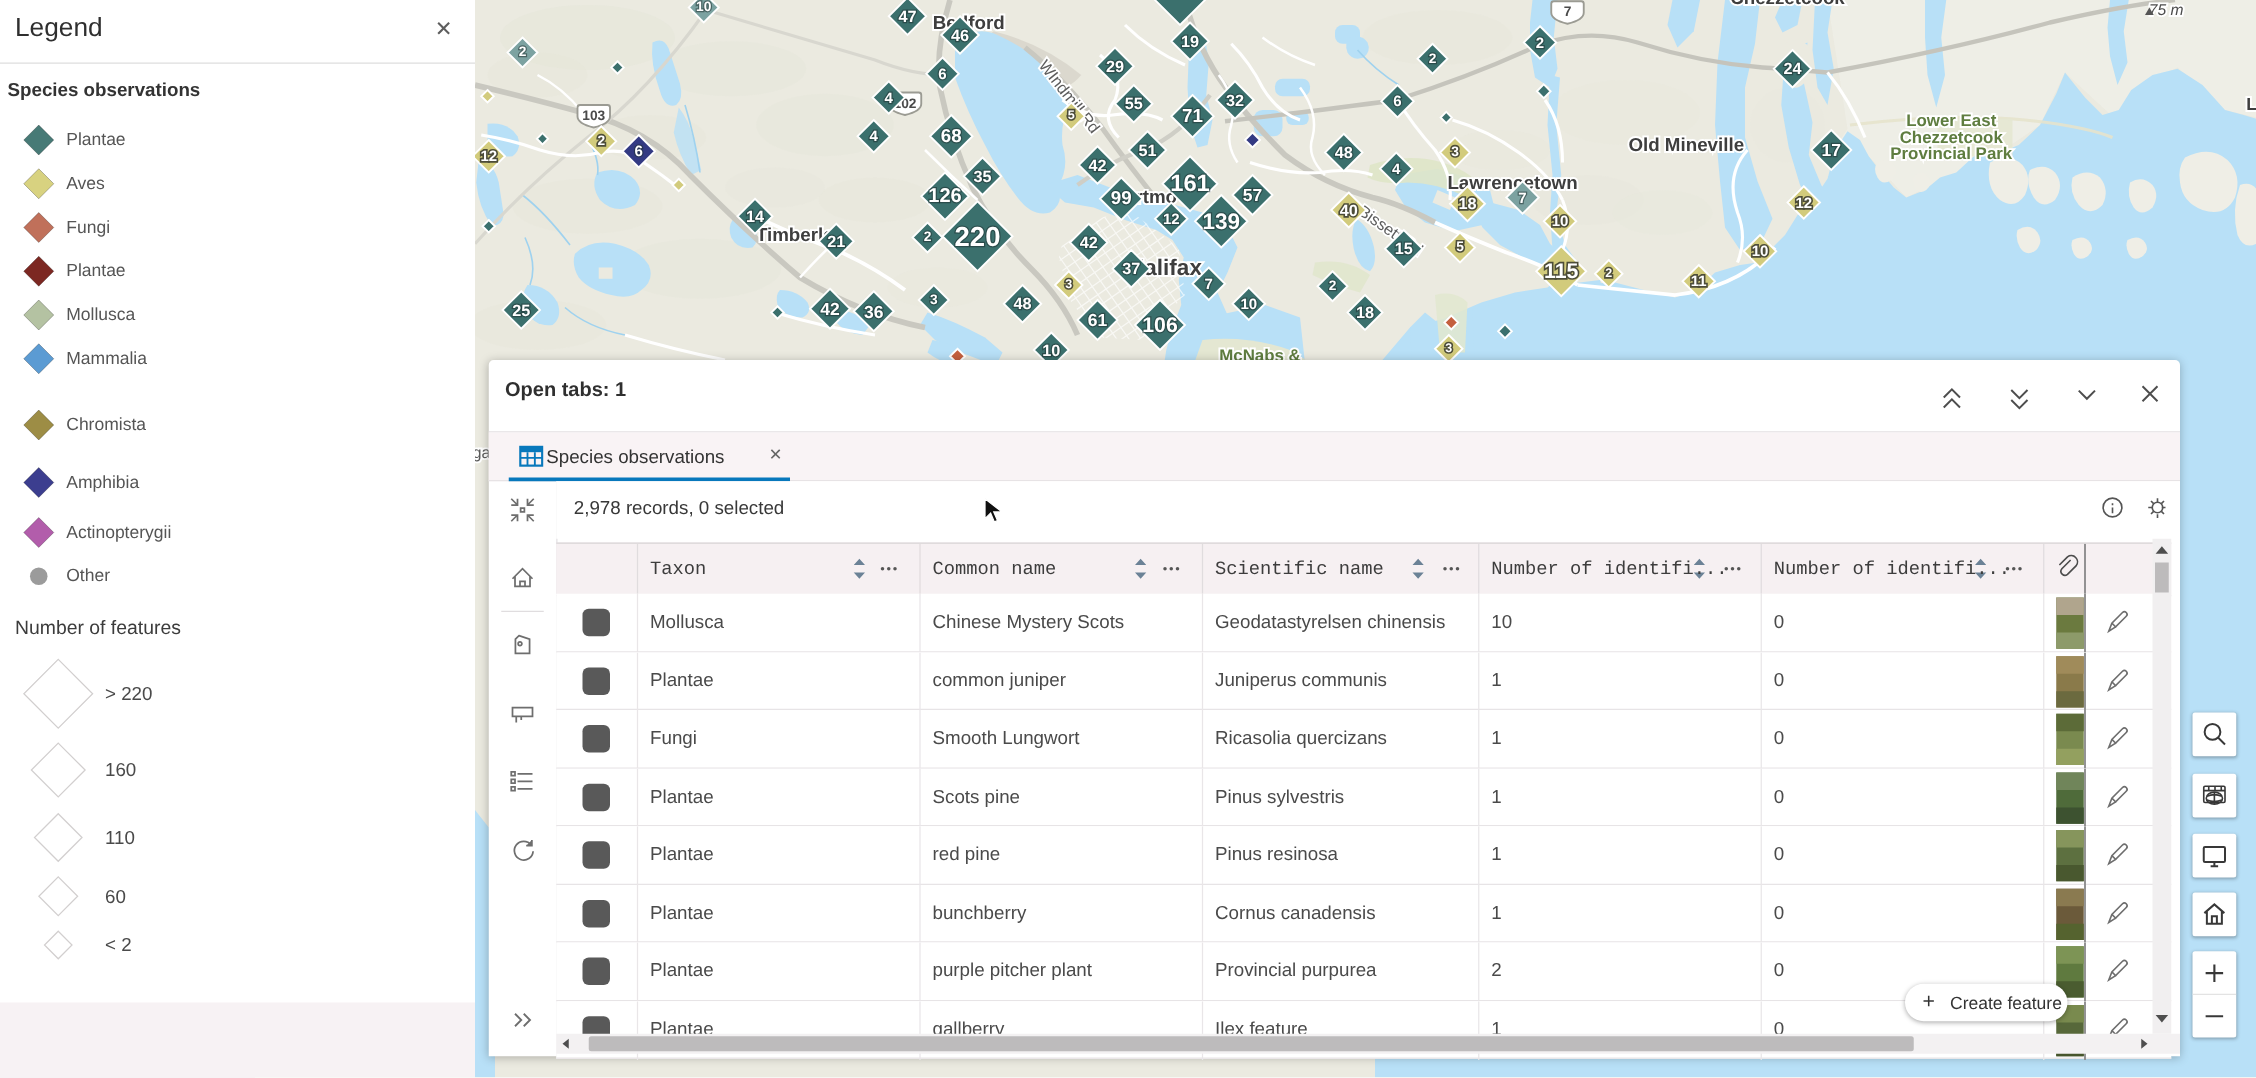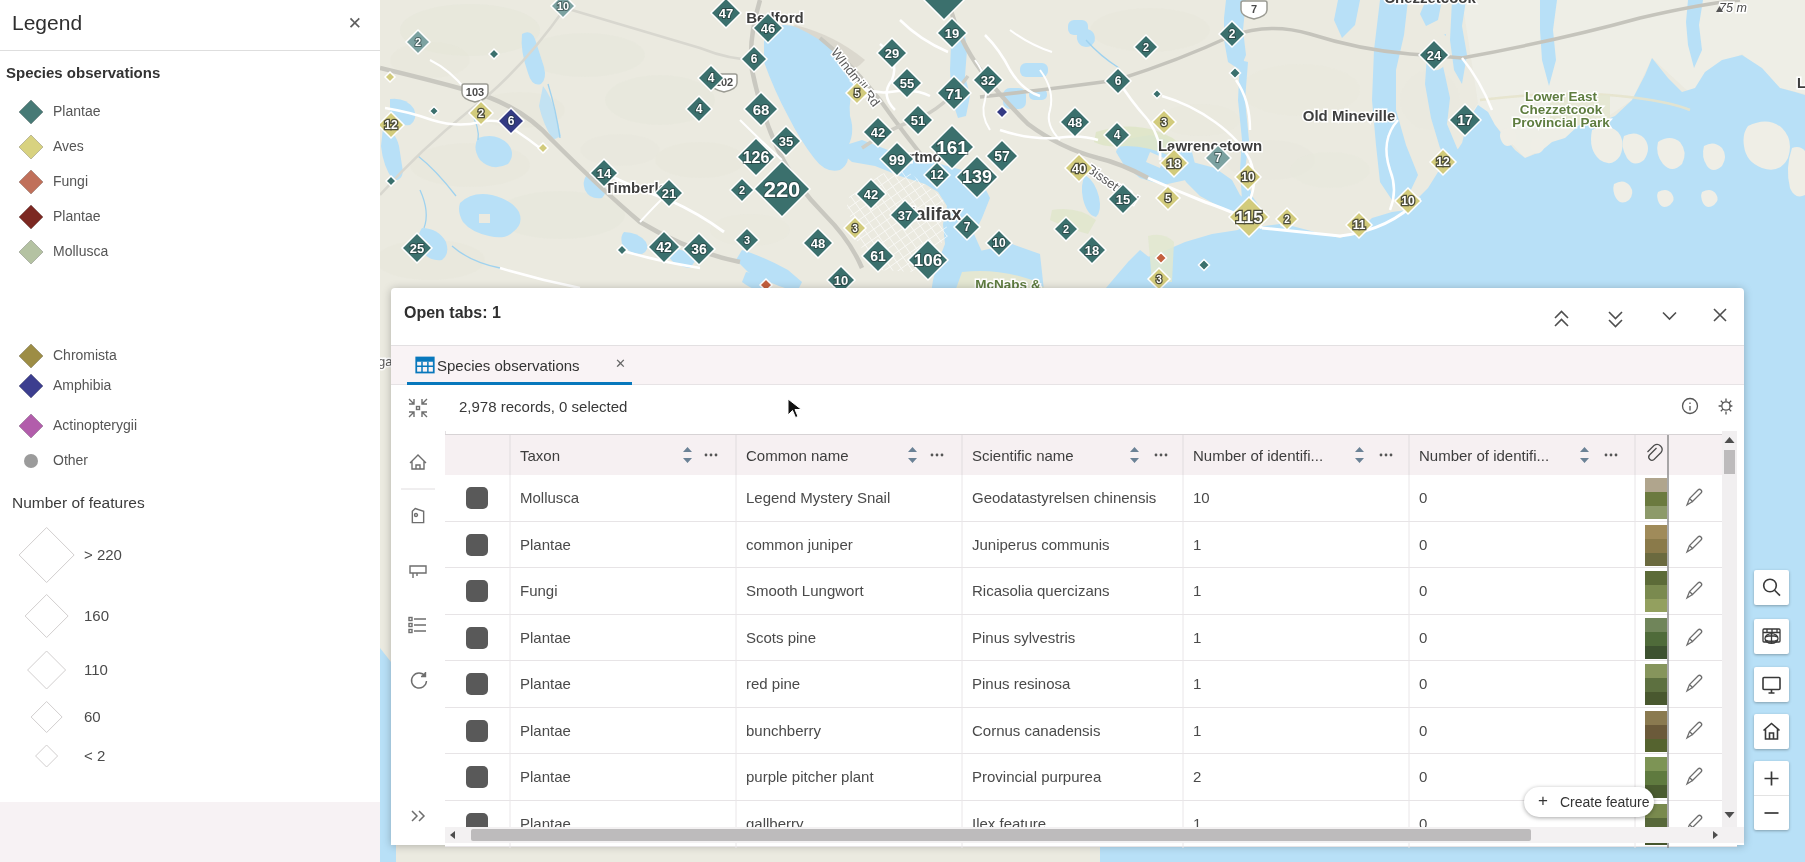--- a/index.html
+++ b/index.html
@@ -22,21 +22,21 @@
 #panel .hdrline{position:absolute;left:0;top:57px;width:1353px;height:1px;background:#e3e0e2;}
 #panel .tabstrip{position:absolute;left:0;top:58px;width:1353px;height:38px;background:#f9f3f5;border-bottom:1px solid #e7e3e5;}
 #panel .tab .tname{position:absolute;left:46px;top:69px;font-size:15px;color:#333;white-space:nowrap;}
 #panel .tab .tclose{position:absolute;left:224px;top:68px;font-size:13px;color:#666;}
 #panel .tabline{position:absolute;left:16px;top:94px;width:225px;height:3px;background:#0878bc;}
 #panel .toolrow{position:absolute;left:54px;top:97px;width:1299px;height:46px;background:#fff;}
 #panel .records{position:absolute;left:14px;top:13px;font-size:15px;color:#383838;}
 #panel .leftbar{position:absolute;left:0;top:97px;width:54px;height:460px;border-right:1px solid #e4e1e3;}
 #panel .gridwrap{position:absolute;left:54px;top:143px;width:1299px;height:396px;}
 .thead{position:absolute;left:0;top:3px;height:41px;width:1292px;background:#f6f0f2;border-top:1px solid #d7d3d5;border-bottom:1px solid #dcd8da;box-sizing:content-box;}
-.hcell{position:absolute;top:12px;font-size:15px;color:#3d3d3d;white-space:nowrap;}
+.hcell{position:absolute;top:12px;font-size:15px;color:#3d3d3d;white-space:nowrap;font-family:Liberation Mono, monospace;}
 .trow{position:absolute;left:0;width:1292px;height:46.5px;border-bottom:1px solid #e7e4e6;background:#fff;box-sizing:border-box;}
 .tcell{position:absolute;top:14px;font-size:15px;color:#4a4a4a;white-space:nowrap;}
 .cbox{position:absolute;left:21px;top:12px;width:22px;height:22px;border-radius:5px;background:#595959;}
 .vscroll{position:absolute;left:1277px;top:0;width:15px;height:396px;background:#f1eff0;}
 .vthumb{position:absolute;left:2px;top:19px;width:11px;height:24px;background:#bdbbbc;}
 .hscroll{position:absolute;left:54px;top:539px;width:1299px;height:16px;background:#f3f1f2;}
 .hthumb{position:absolute;left:26px;top:2px;width:1060px;height:12px;background:#bdbbbc;border-radius:2px;}
 .createbtn{position:absolute;left:1133px;top:499px;width:130px;white-space:nowrap;height:30px;background:#fff;border-radius:16px;
   box-shadow:0 1px 4px rgba(0,0,0,0.35);font-size:14px;color:#333;z-index:9;}
 .createbtn span{position:absolute;left:36px;top:7px;}
@@ -405,21 +405,27 @@
           <path d="M14 2 L26 14 L14 26 L2 14 Z" fill="#7c2822" stroke="rgba(0,0,0,0.25)" stroke-width="0.8"></path>
         </svg>
         <span>Plantae</span>
       </div>
 <div class="litem" style="top:234px">
         <svg width="28" height="28">
           <path d="M14 2 L26 14 L14 26 L2 14 Z" fill="#b4c2a2" stroke="rgba(0,0,0,0.25)" stroke-width="0.8"></path>
         </svg>
         <span>Mollusca</span>
       </div>
-<div class="litem" style="top:338px">
+<div class="litem" style="top:269px">
+        <svg width="28" height="28">
+          <path d="M14 2 L26 14 L14 26 L2 14 Z" fill="#5b9bd3" stroke="rgba(0,0,0,0.25)" stroke-width="0.8"></path>
+        </svg>
+        <span>Mammalia</span>
+      </div>
+<div class="litem" style="top:322px">
         <svg width="28" height="28">
           <path d="M14 2 L26 14 L14 26 L2 14 Z" fill="#9d8d45" stroke="rgba(0,0,0,0.25)" stroke-width="0.8"></path>
         </svg>
         <span>Chromista</span>
       </div>
 <div class="litem" style="top:368px">
         <svg width="28" height="28">
           <path d="M14 2 L26 14 L14 26 L2 14 Z" fill="#3c3e8f" stroke="rgba(0,0,0,0.25)" stroke-width="0.8"></path>
         </svg>
         <span>Amphibia</span>
@@ -557,21 +563,21 @@
 </svg>
 <div class="hcell" style="left:75px">Taxon</div>
 <div class="hcell" style="left:301px">Common name</div>
 <div class="hcell" style="left:527px">Scientific name</div>
 <div class="hcell" style="left:748px">Number of identifi...</div>
 <div class="hcell" style="left:974px">Number of identifi...</div>
 </div>
 <div class="trow" style="top:44.0px">
 <div class="cbox"></div>
 <div class="tcell" style="left:75px">Mollusca</div>
-<div class="tcell" style="left:301px">Legend Mystery Snail</div>
+<div class="tcell" style="left:301px">Chinese Mystery Scots</div>
 <div class="tcell" style="left:527px">Geodatastyrelsen chinensis</div>
 <div class="tcell" style="left:748px">10</div>
 <div class="tcell" style="left:974px">0</div>
 <svg width="1292" height="47" style="position:absolute;left:0;top:0" viewBox="0 0 1292 47">
 <line x1="65" y1="0" x2="65" y2="47" stroke="#e9e6e8" stroke-width="1"></line>
 <line x1="291" y1="0" x2="291" y2="47" stroke="#e9e6e8" stroke-width="1"></line>
 <line x1="517" y1="0" x2="517" y2="47" stroke="#e9e6e8" stroke-width="1"></line>
 <line x1="738" y1="0" x2="738" y2="47" stroke="#e9e6e8" stroke-width="1"></line>
 <line x1="964" y1="0" x2="964" y2="47" stroke="#e9e6e8" stroke-width="1"></line>
 <line x1="1190" y1="0" x2="1190" y2="47" stroke="#e9e6e8" stroke-width="1"></line>

